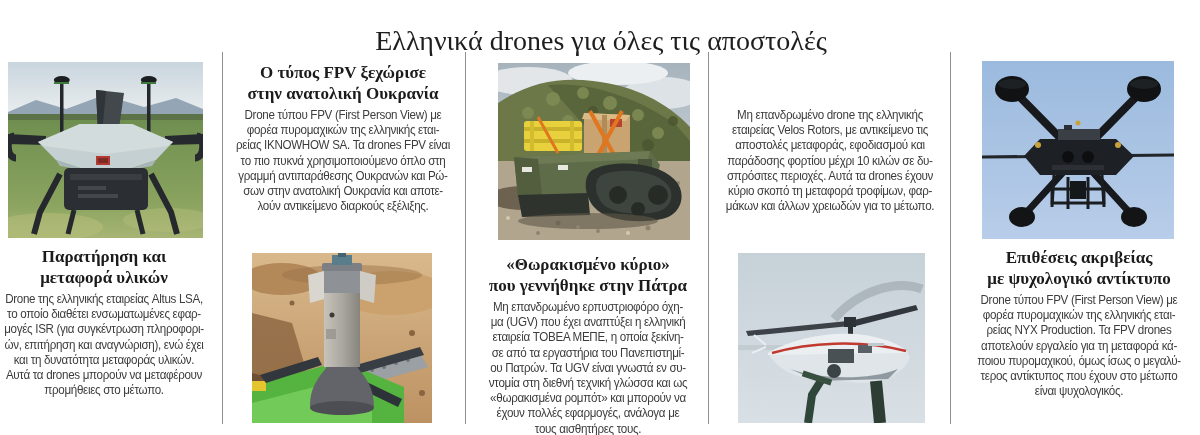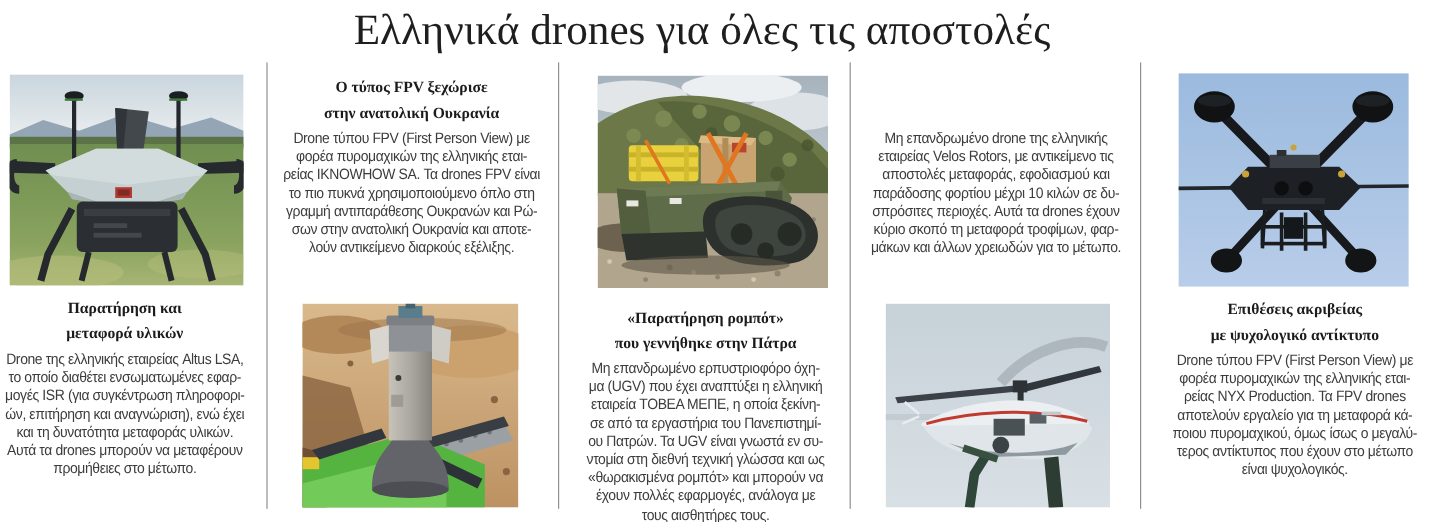--- a/index.html
+++ b/index.html
@@ -8,34 +8,34 @@
     width:1200px;height:435px;
     background:#ffffff;
     overflow:hidden;
     font-family:"Liberation Sans",sans-serif;
   }
   .page-title{
     position:absolute;top:8px;left:0;width:1170px;
     text-align:center;
     font-family:"Liberation Serif","DejaVu Serif",serif;
     font-weight:400;
-    font-size:36px;line-height:34px;
+    font-size:28px;line-height:34px;
     color:#1e1e1e;
-    margin:0;
+    margin:16px;
   }
   .divider{
     position:absolute;top:52px;height:372px;width:1px;
     background:#909090;
   }
   .col-heading{
     position:absolute;width:260px;margin:0;
     text-align:center;
     font-family:"Liberation Serif","DejaVu Serif",serif;
     font-weight:700;
-    font-size:13px;line-height:21px;
+    font-size:17px;line-height:21px;
     color:#1b1b1b;
     white-space:pre-line;
   }
   .col-body{
     position:absolute;width:264px;margin:0;
     text-align:center;
     font-size:12.5px;line-height:15.2px;
     letter-spacing:-0.35px;
     color:#3c3c3c;
     white-space:pre-line;
@@ -264,21 +264,21 @@
       <path d="M96,106 C120,96 160,100 176,116 C190,130 184,152 164,156 C140,161 108,158 96,144 C86,132 84,112 96,106 Z" fill="#2c312d"></path>
       <path d="M104,112 C124,104 156,108 168,120 C178,130 174,146 158,149 C138,153 112,150 104,140 C96,130 96,116 104,112 Z" fill="#3e453f"></path>
       <circle cx="160" cy="132" r="10" fill="#262b26"></circle>
       <circle cx="120" cy="132" r="9" fill="#262b26"></circle>
       <circle cx="140" cy="146" r="7" fill="#262b26"></circle>
 
       <polygon points="20,132 90,130 92,152 24,154" fill="#2e332e"></polygon>
       <ellipse cx="90" cy="158" rx="70" ry="8" fill="#5f5748" opacity="0.6"></ellipse>
     </svg>
   </figure>
-  <h2 class="col-heading" style="left:458px;top:254px;">«Παρατήρηση ρομπότ»
+  <h2 class="col-heading" style="left:458px;top:254px;">«Θωρακισμένο κύριο»
 που γεννήθηκε στην Πάτρα</h2>
   <p class="col-body" style="left:456px;top:300px;">Μη επανδρωμένο ερπυστριοφόρο όχη-
 μα (UGV) που έχει αναπτύξει η ελληνική
 εταιρεία TOBEA ΜΕΠΕ, η οποία ξεκίνη-
 σε από τα εργαστήρια του Πανεπιστημί-
 ου Πατρών. Τα UGV είναι γνωστά εν συ-
 ντομία στη διεθνή τεχνική γλώσσα και ως
 «θωρακισμένα ρομπότ» και μπορούν να
 έχουν πολλές εφαρμογές, ανάλογα με
 τους αισθητήρες τους.</p>

